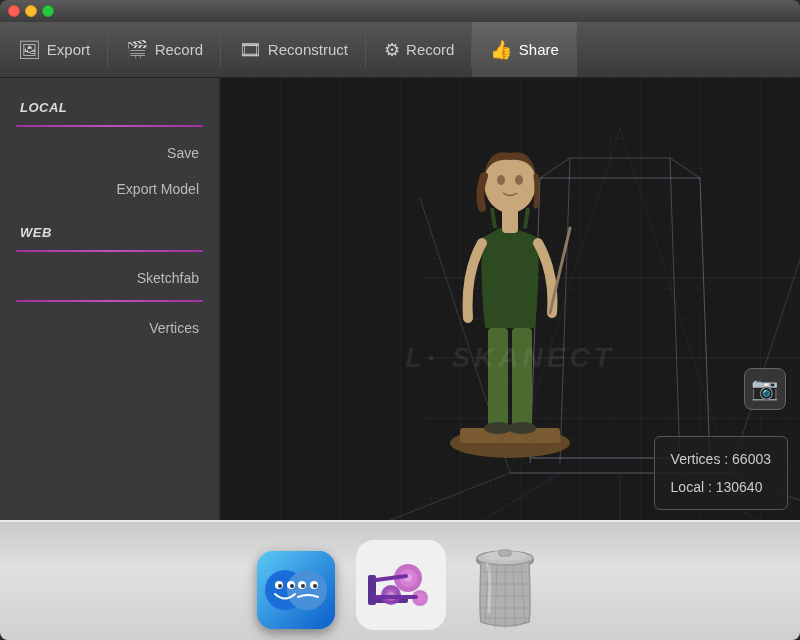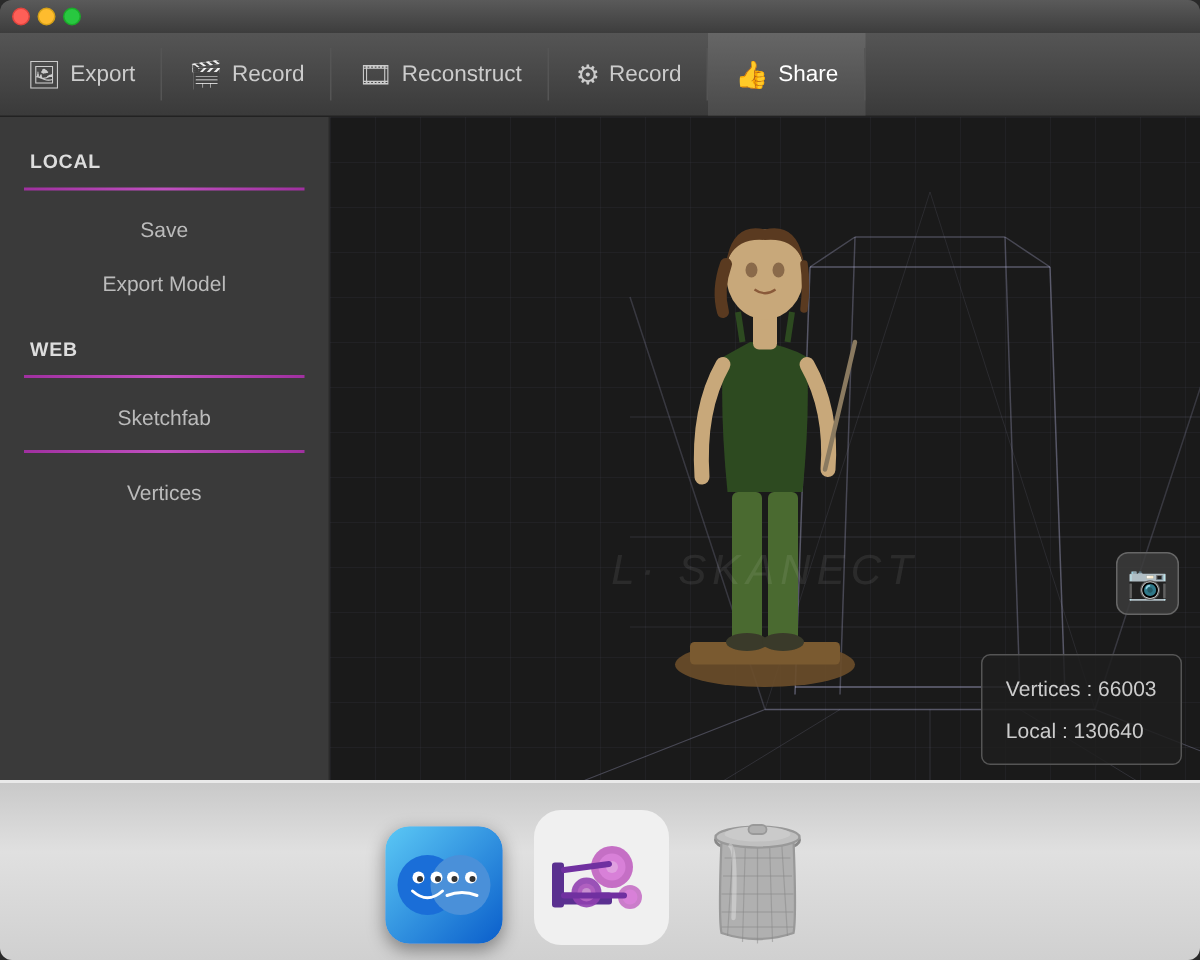--- a/index.html
+++ b/index.html
@@ -99,55 +99,56 @@
       width: 220px;
       background: #3a3a3a;
       border-right: 1px solid #2a2a2a;
       padding: 16px 0;
       flex-shrink: 0;
     }
 
     .sidebar-section-title {
       font-size: 13px;
       font-weight: bold;
+      font-style: italic;
       color: #ddd;
       padding: 6px 20px;
       text-transform: uppercase;
       letter-spacing: 0.5px;
     }
 
     .sidebar-divider {
       height: 2px;
       background: linear-gradient(90deg, #a030a0 0%, #c050c0 50%, #a030a0 100%);
       margin: 4px 16px 8px 16px;
     }
 
     .sidebar-item {
       padding: 10px 20px;
       color: #bbb;
       font-size: 14px;
       cursor: pointer;
-      text-align: center;
+      text-align: right;
     }
 
     
     .viewport {
       flex: 1;
       position: relative;
       background: #1a1a1a;
       overflow: hidden;
     }
 
     .watermark {
       position: absolute;
-      bottom: 124px;
+      bottom: 146px;
       left: 50%;
       transform: translateX(-50%);
       font-size: 28px;
-      font-weight: normal;
+      font-weight: bold;
       color: rgba(255,255,255,0.08);
       letter-spacing: 4px;
       white-space: nowrap;
       font-style: italic;
     }
 
     
     .dock {
       height: 120px;
       background: linear-gradient(180deg, #c8c8c8 0%, #e0e0e0 40%, #d0d0d0 100%);

